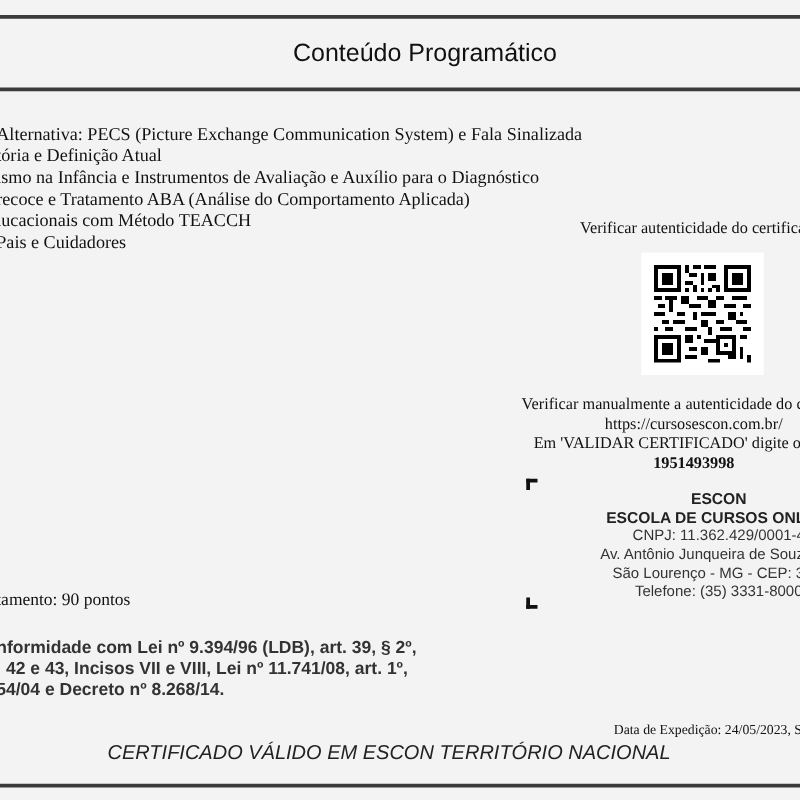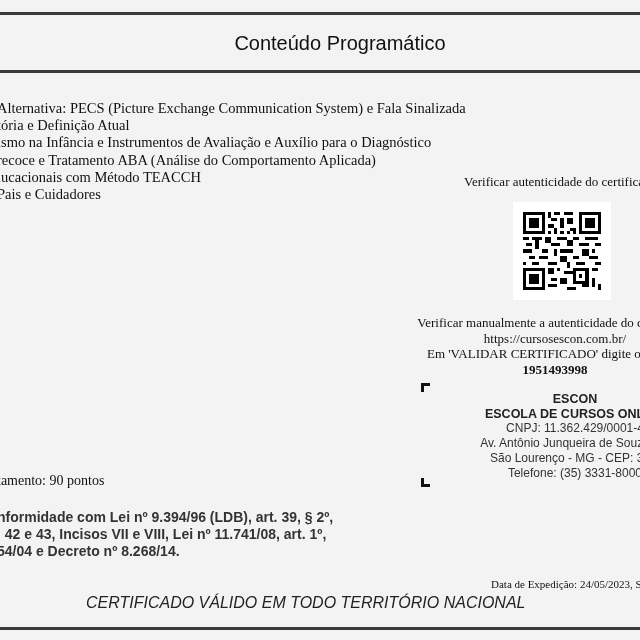--- a/index.html
+++ b/index.html
@@ -142,14 +142,14 @@
 
 <div class="workload">tamento: 90 pontos</div>
 
 <div class="legal">
   <div>nformidade com Lei nº 9.394/96 (LDB), art. 39, § 2º,</div>
   <div>, 42 e 43, Incisos VII e VIII, Lei nº 11.741/08, art. 1º,</div>
   <div>54/04 e Decreto nº 8.268/14.</div>
 </div>
 
 <div class="expedition">Data de Expedição: 24/05/2023, S</div>
-<div class="valid">CERTIFICADO VÁLIDO EM TODO TERRITÓRIO NACIONAL</div>
+<div class="valid">CERTIFICADO VÁLIDO EM ESCON TERRITÓRIO NACIONAL</div>
 <div class="hline" style="top:627px;"></div>
 
 </body></html>

